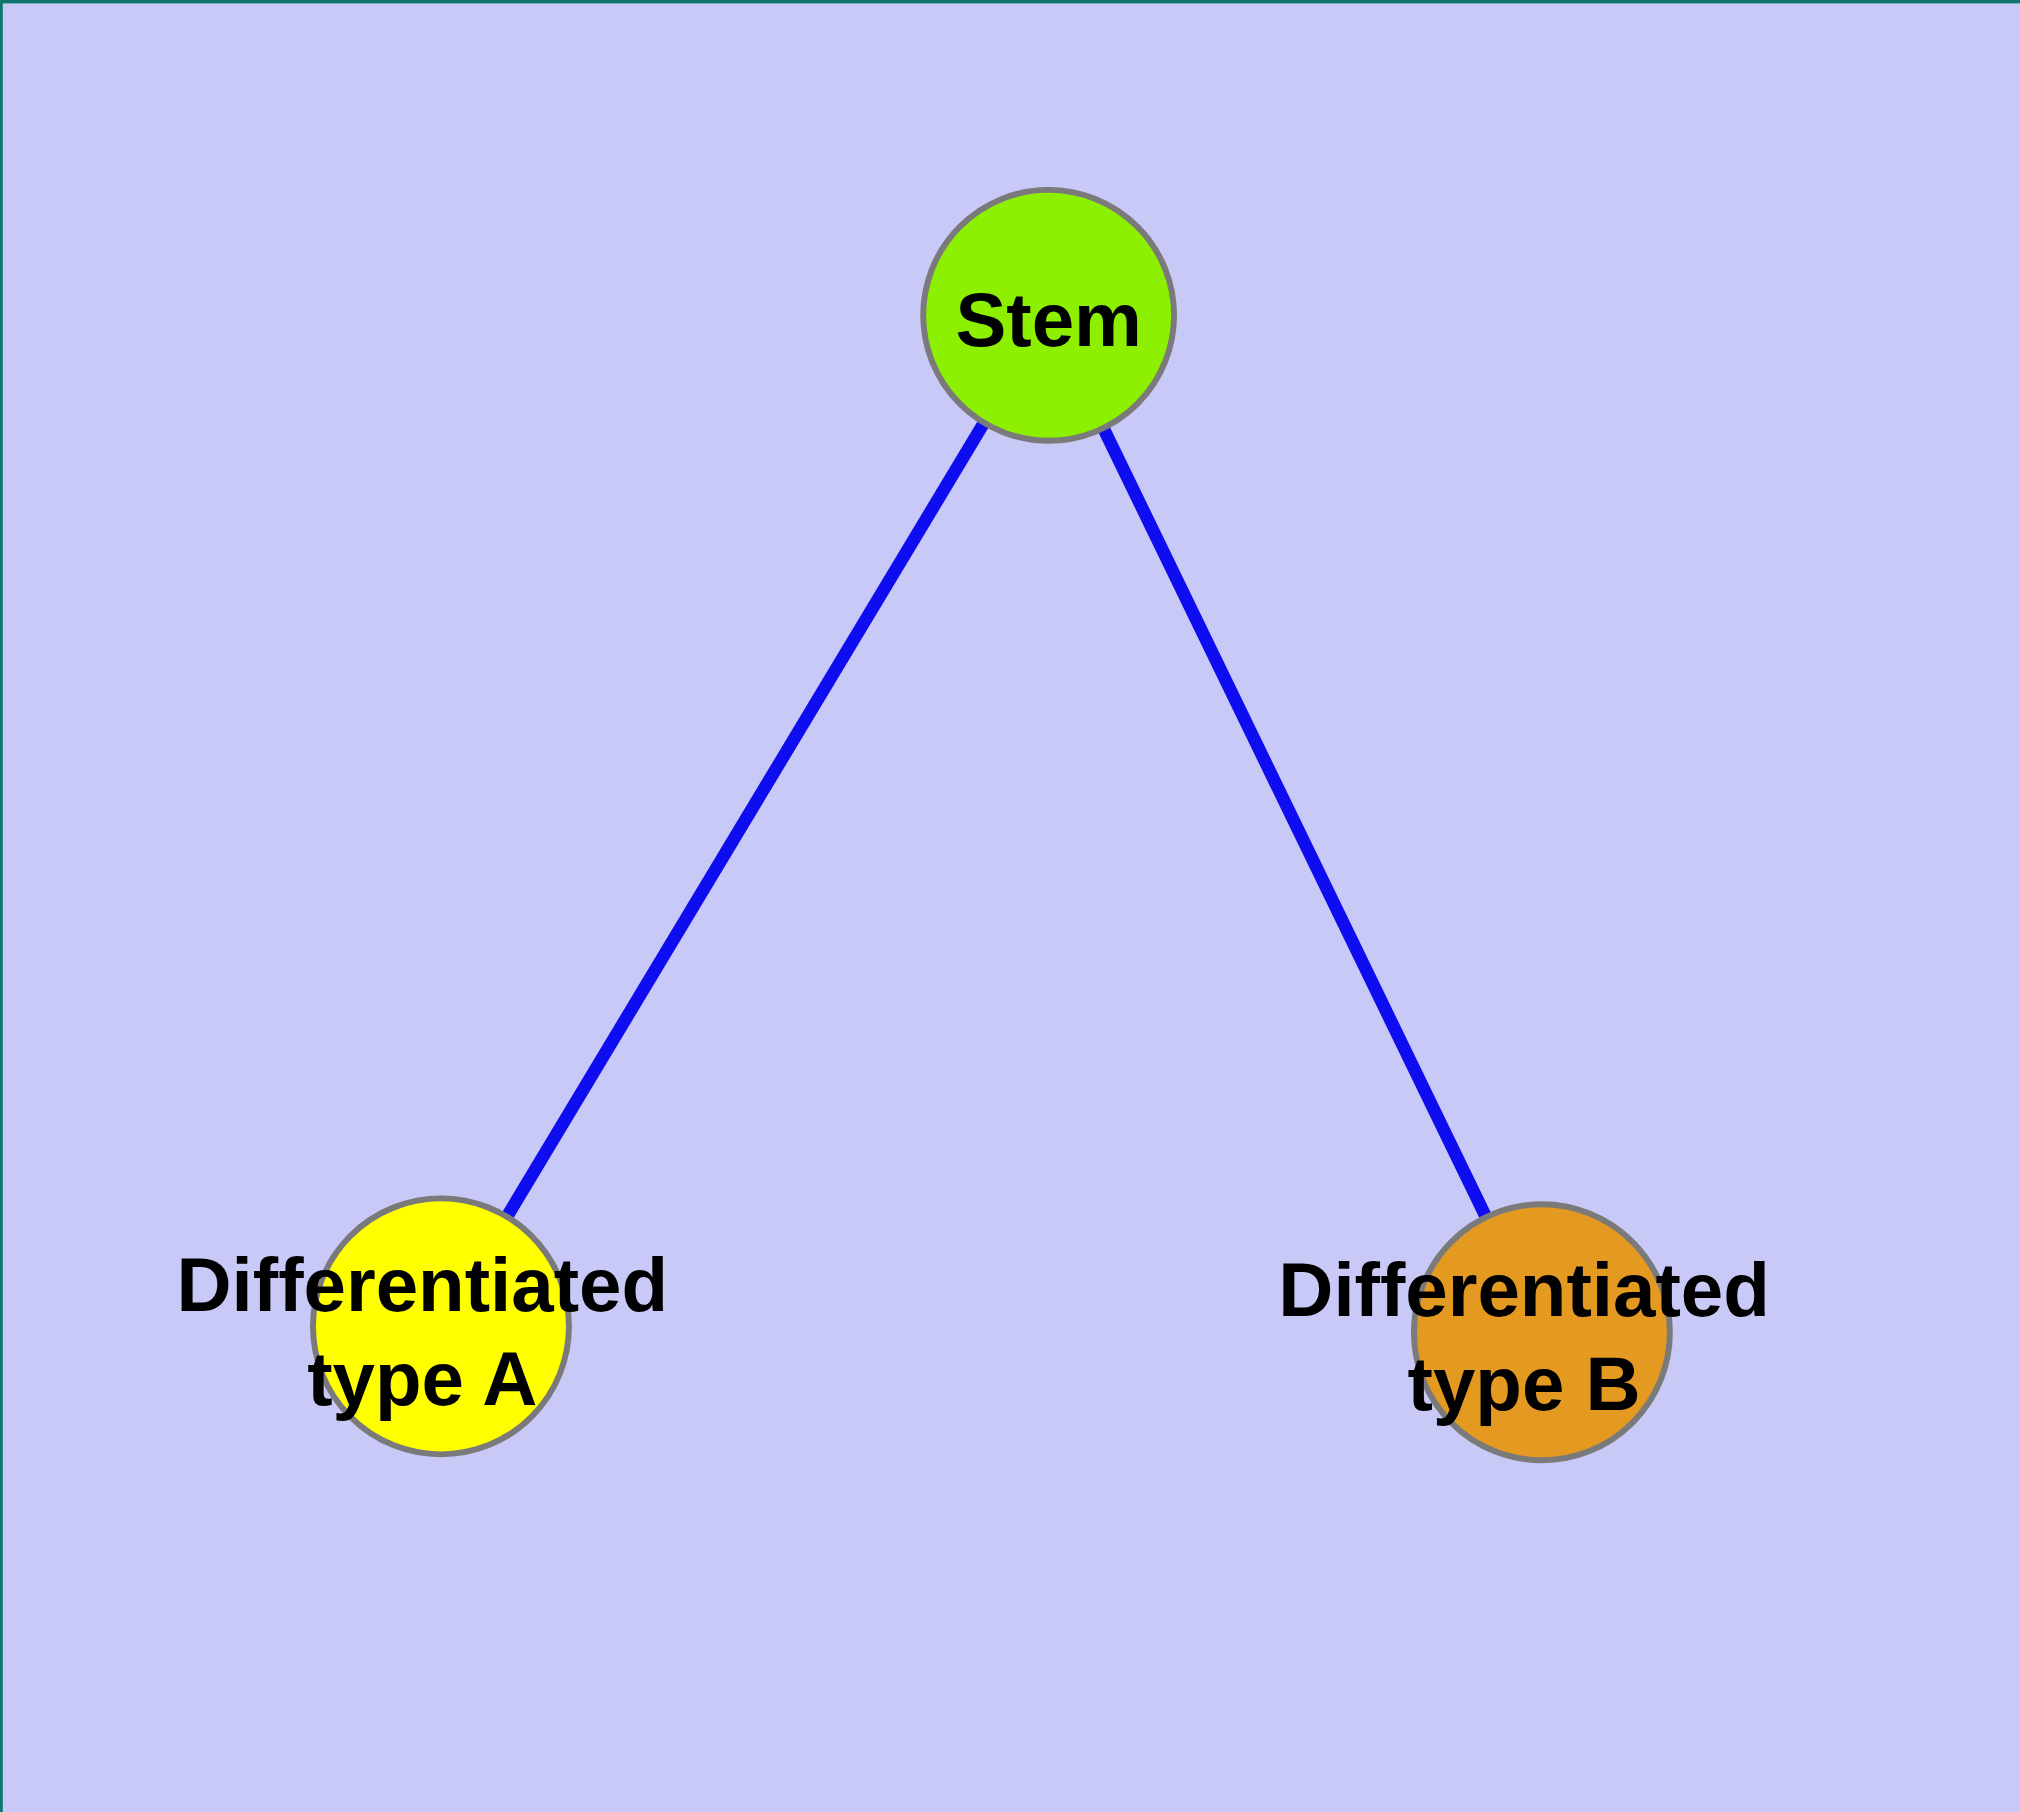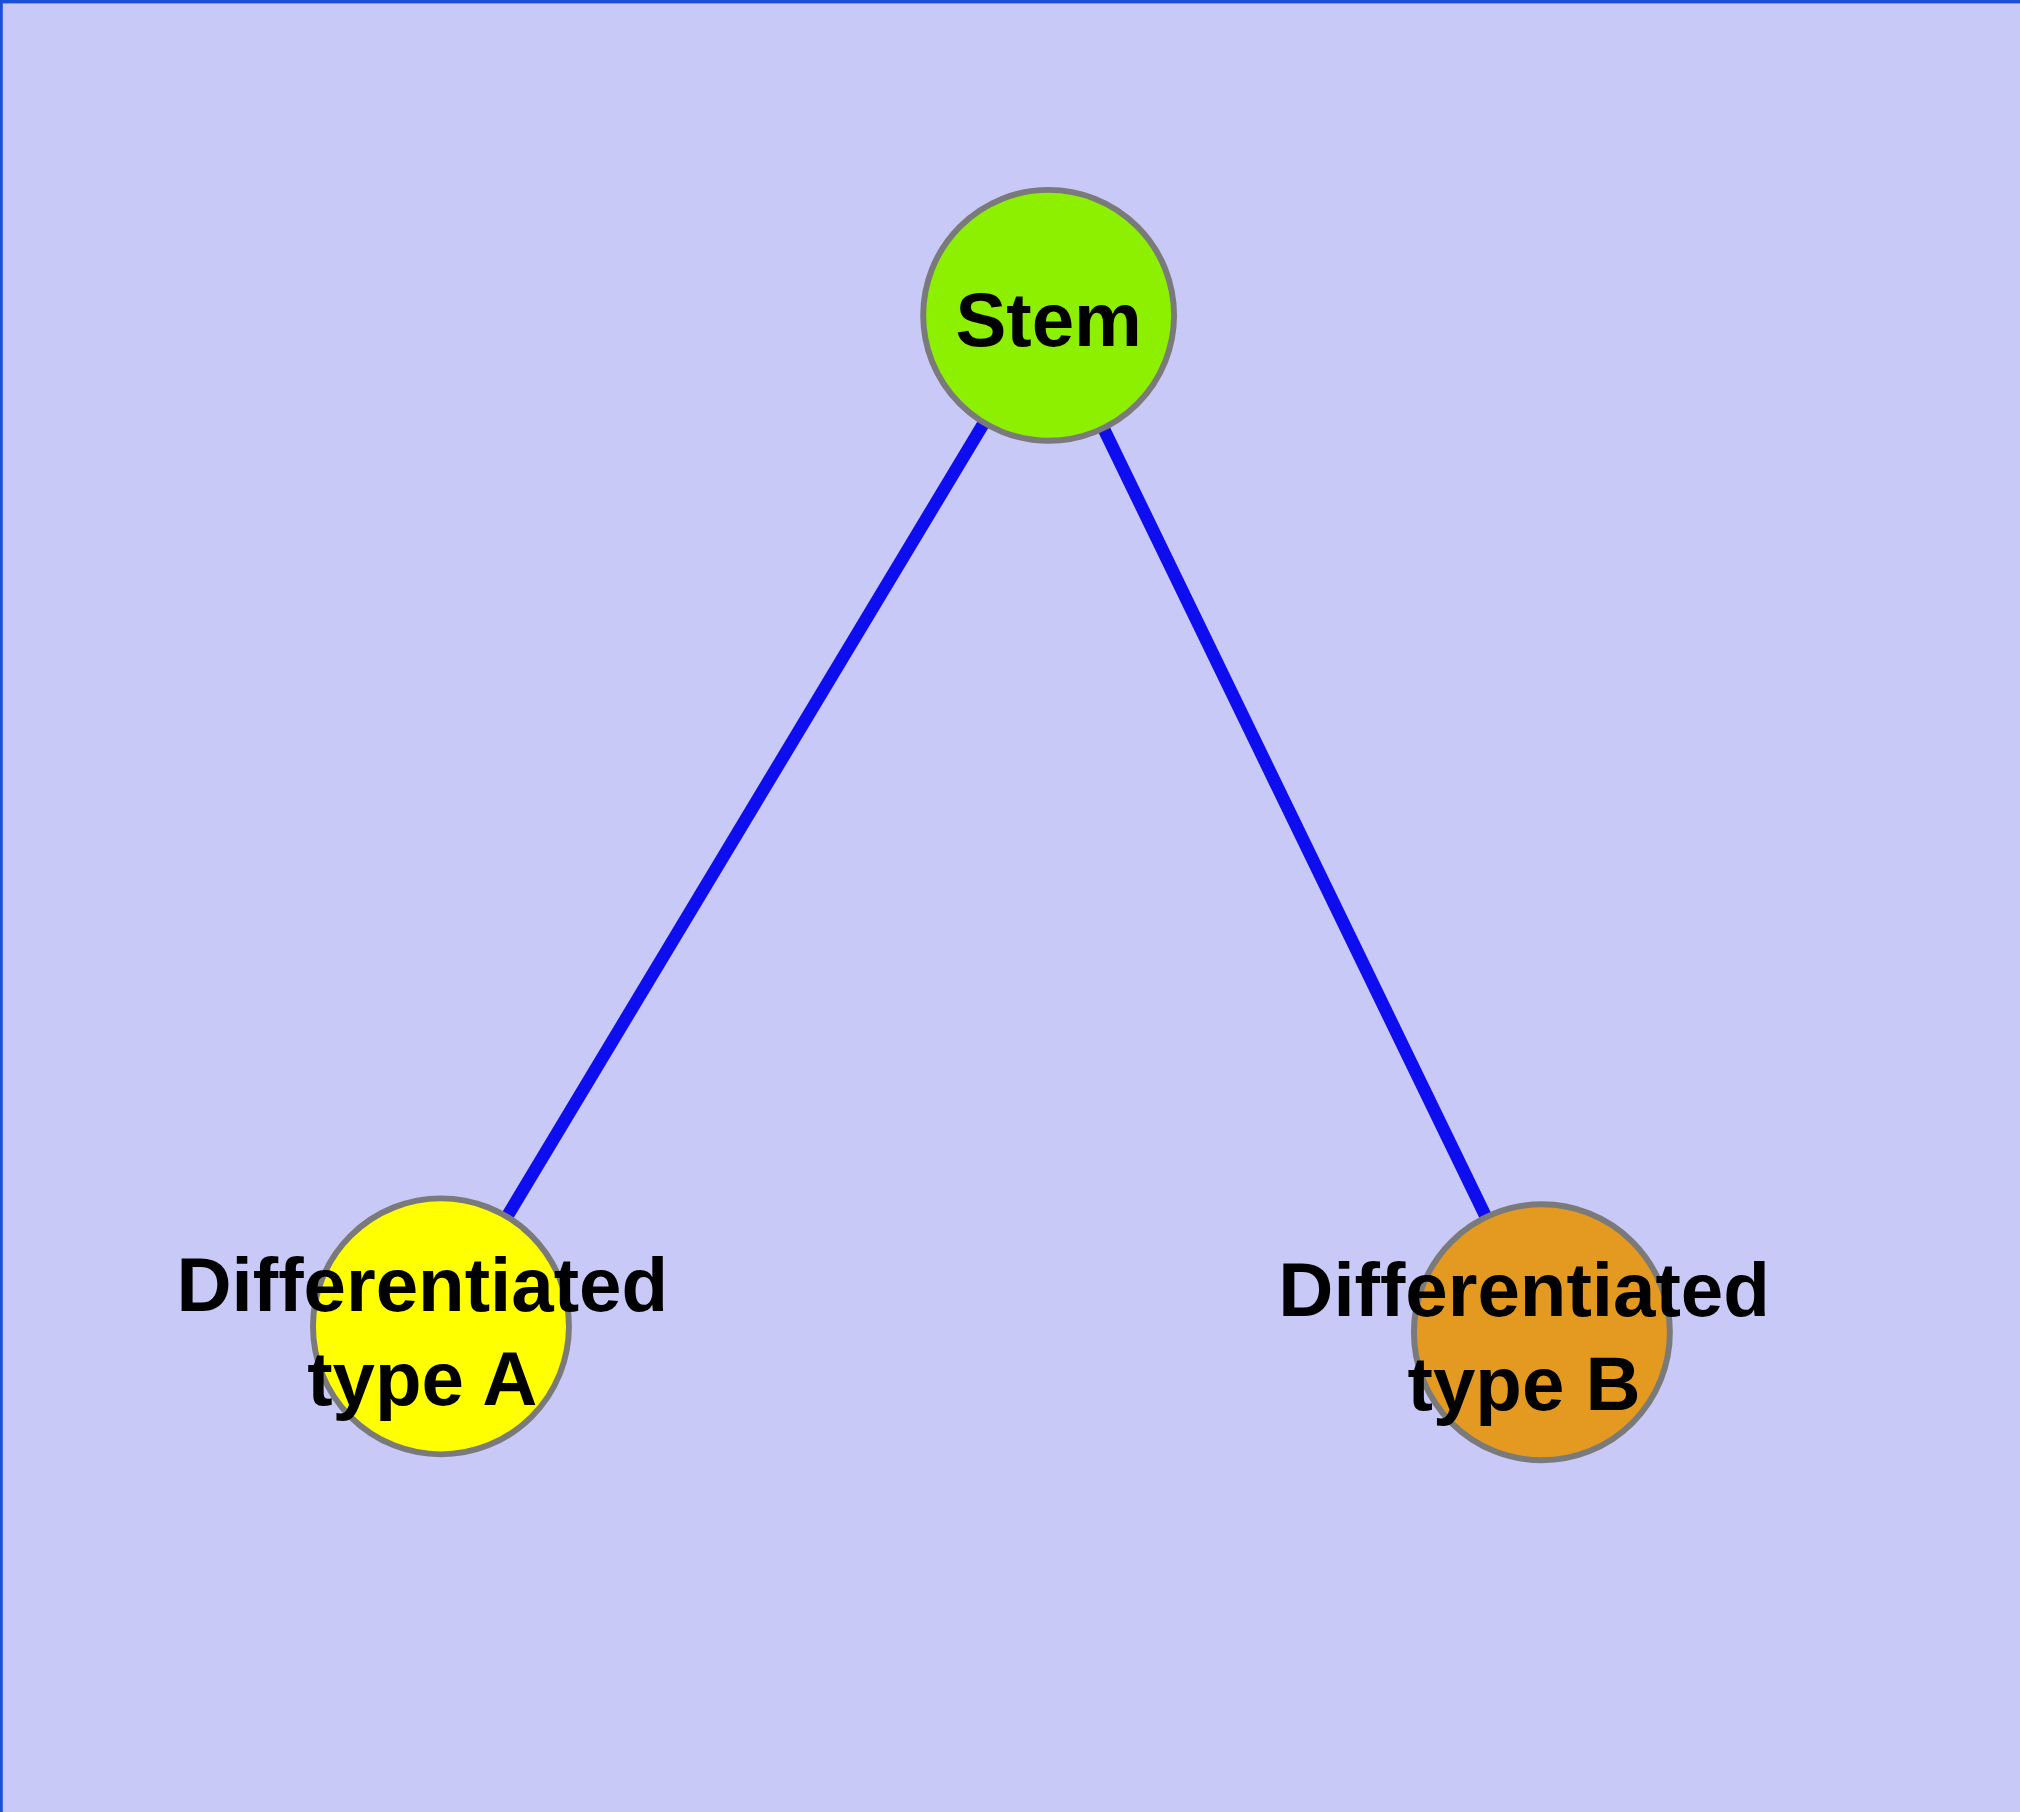--- a/index.html
+++ b/index.html
@@ -7,21 +7,21 @@
     padding: 0;
     background: #ffffff;
     width: 2021px;
     height: 1812px;
     overflow: hidden;
   }
   .canvas-wrap {
     position: relative;
     width: 2021px;
     height: 1812px;
-    background: #1d4ed8; 
+    background: #0f766e; 
   }
   svg {
     display: block;
   }
   .node-label {
     font-family: "Liberation Sans", "DejaVu Sans", sans-serif;
     font-weight: bold;
     font-size: 90px;
     text-anchor: middle;
     dominant-baseline: central;

